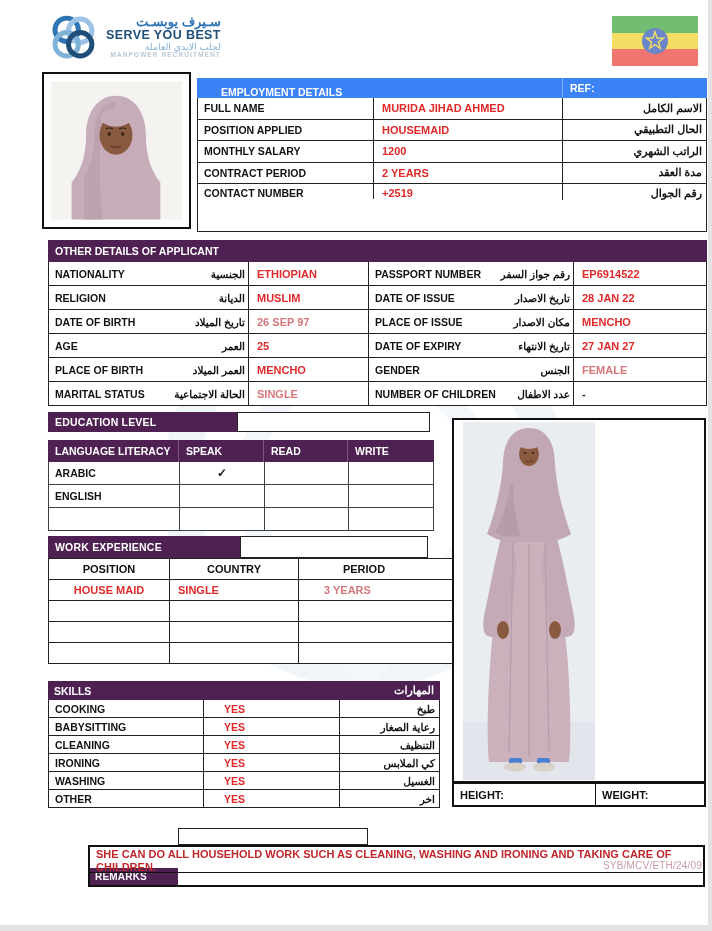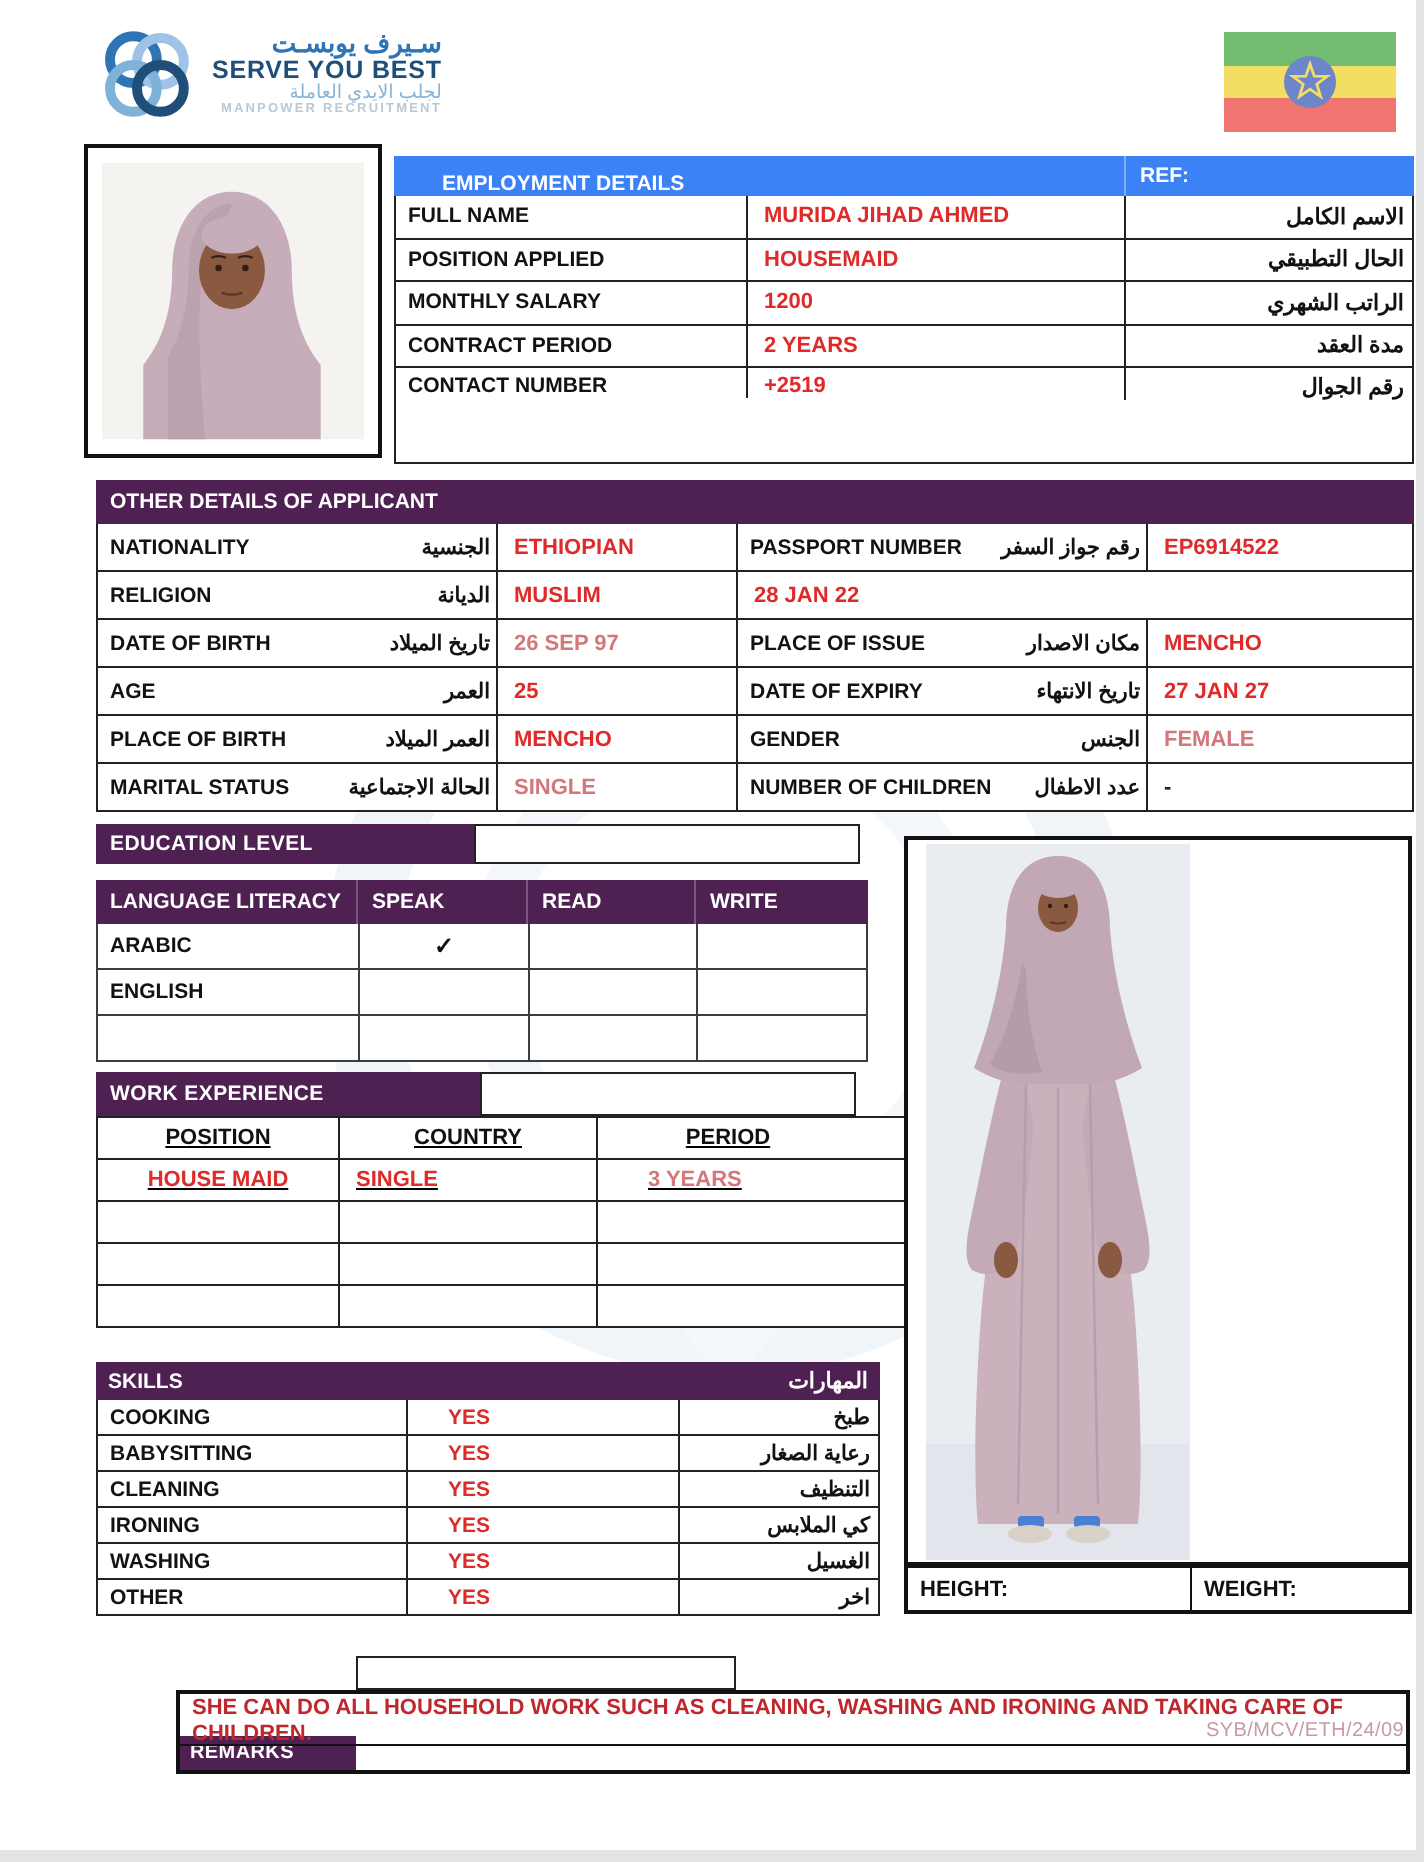--- a/index.html
+++ b/index.html
@@ -58,21 +58,21 @@
   .lang { position:absolute; left:48px; top:440px; width:386px; }
   .lang-head { display:grid; grid-template-columns:130px 85px 84px 87px; background:#4e2152;
                height:22px; color:#fff; font-weight:bold; font-size:10.5px; }
   .lang-head div { display:flex; align-items:center; padding-left:7px; border-left:1px solid rgba(255,255,255,.25); }
   .lang-head div:first-child { border-left:none; }
   .lang .t-row { grid-template-columns:130px 85px 84px 87px; height:23px; border-color:#3c3c44; }
   .lang .cell { border-color:#3c3c44; }
   .check { justify-content:center; font-size:12px; color:#111; font-weight:bold; padding-left:0; }
 
   
-  .work { position:absolute; left:48px; top:558px; width:411px;text-decoration:underline; }
+  .work { position:absolute; left:48px; top:558px; width:411px; }
   .work-head { display:grid; grid-template-columns:120px 129px 131px; border:1px solid #222; height:22px; background:#fff; }
   .work-head div { display:flex; align-items:center; justify-content:center; font-weight:bold; font-size:11px; color:#111; border-left:1px solid #222; }
   .work-head div:first-child { border-left:none; }
   .work .t-row { grid-template-columns:120px 129px 131px; height:21px; }
   .work .c-pos { justify-content:center; padding-left:0; }
   .work .c-per { padding-left:25px; }
 
   
   .skills { position:absolute; left:48px; top:681px; width:392px; }
   .skills-head { position:relative; height:19px; background:#4e2152; color:#fff; font-weight:bold;
@@ -198,20 +198,24 @@
         <span class="ar">رقم جواز السفر</span>
       </div>
       <div class="cell val">EP6914522</div>
     </div>
     <div class="t-row">
       <div class="cell lbl lblwrap">
         <span>RELIGION</span>
         <span class="ar">الديانة</span>
       </div>
       <div class="cell val">MUSLIM</div>
+      <div class="cell lbl lblwrap">
+        <span>DATE OF ISSUE</span>
+        <span class="ar">تاريخ الاصدار</span>
+      </div>
       <div class="cell val">28 JAN 22</div>
     </div>
     <div class="t-row">
       <div class="cell lbl lblwrap">
         <span>DATE OF BIRTH</span>
         <span class="ar">تاريخ الميلاد</span>
       </div>
       <div class="cell val muted">26 SEP 97</div>
       <div class="cell lbl lblwrap">
         <span>PLACE OF ISSUE</span>

